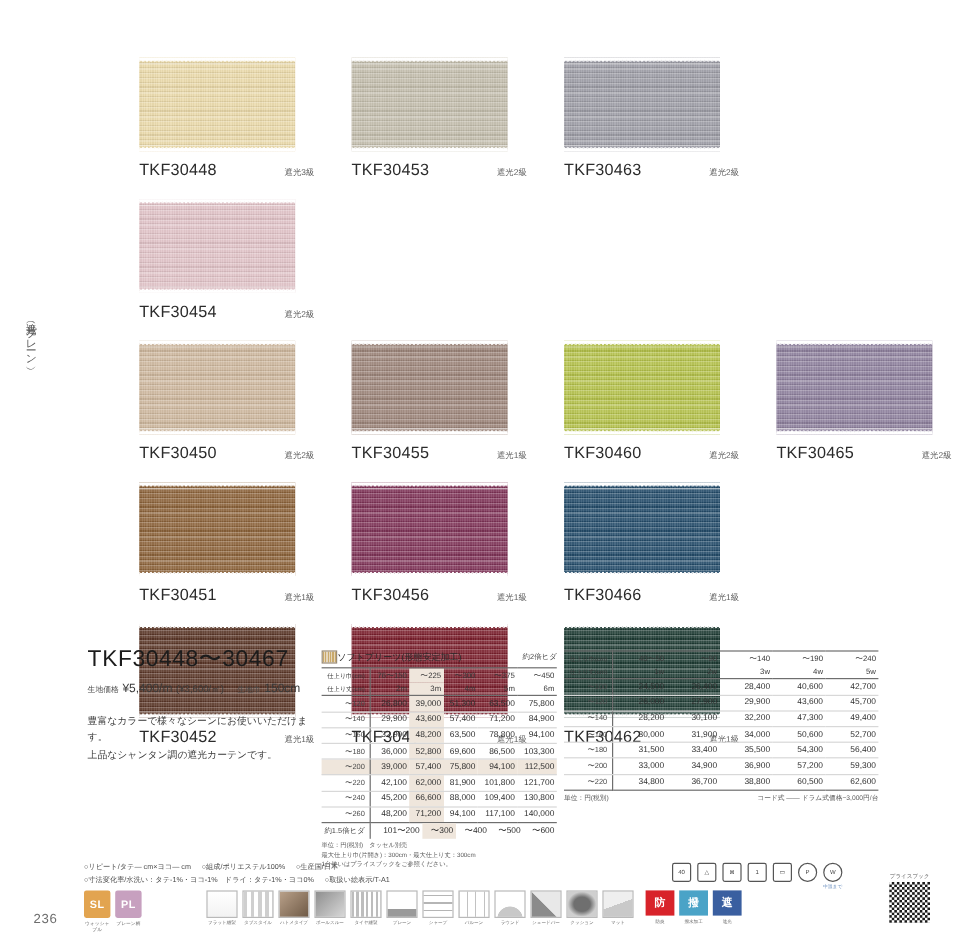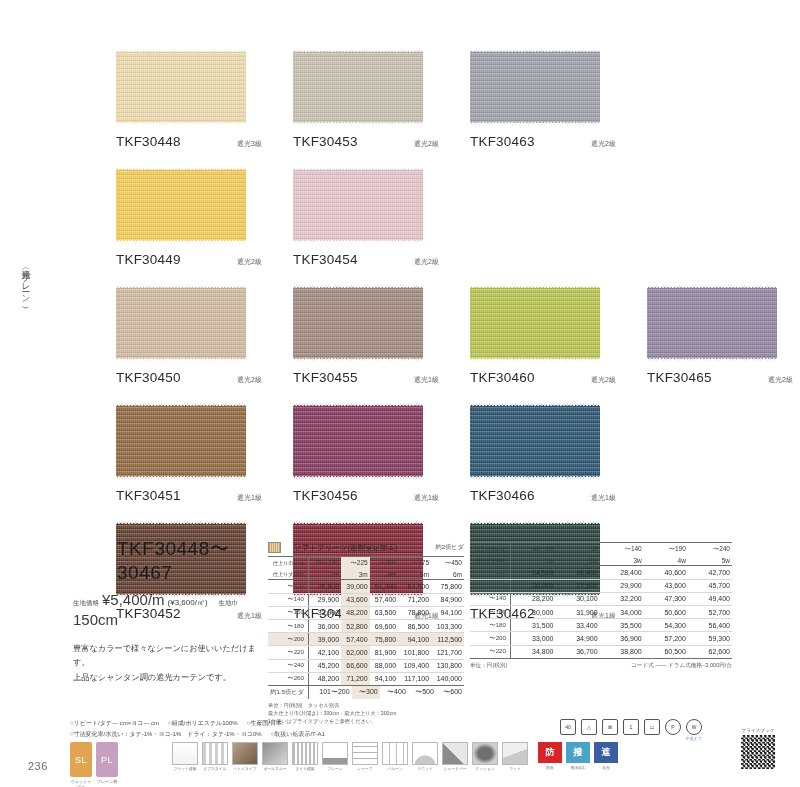--- a/index.html
+++ b/index.html
@@ -57,32 +57,32 @@
   .sw-label{
     display:flex;align-items:baseline;
     width:146px;margin-top:8px;
   }
   .sw-code{font-size:13.5px;letter-spacing:.2px;color:#2b2b2b;}
   .sw-grade{margin-left:auto;font-size:7px;color:#5d5d5d;letter-spacing:0;}
   .srow + .srow{margin-top:17px;}
 
   
   .title-block{position:absolute;left:73px;top:536px;width:185px;}
-  .title{font-size:19px;letter-spacing:.5px;color:#1c1c1c;margin-left:44px;}
+  .title{font-size:19px;letter-spacing:.5px;color:#1c1c1c;}
   .price-line{margin-top:7px;font-size:8px;color:#3a3a3a;display:flex;align-items:baseline;gap:3px;flex-wrap:wrap;}
   .price-line .lbl{font-size:6.5px;color:#4a4a4a;}
-  .price-line .big{font-size:15px;}
+  .price-line .big{font-size:10px;}
   .price-line .sm{font-size:8px;}
   .desc{margin-top:14px;font-size:8.2px;line-height:1.75;color:#3a3a3a;}
 
   
   .tbl-box{position:absolute;font-size:7px;color:#333;}
   #softpleats{left:268px;top:542px;width:196px;}
   #plainshade{left:470px;top:542px;width:262px;}
-  .tbl-head{display:flex;align-items:center;gap:13px;margin-bottom:3px;}
+  .tbl-head{display:flex;align-items:center;gap:0;margin-bottom:3px;}
   .tbl-head .icon{
     width:11px;height:9px;flex:none;border:1px solid #9a8b76;
     background:
       repeating-linear-gradient(90deg,#c9a96a 0 1px,#e5d6bd 1px 2px);
   }
   .tbl-head .icon.shade{
     border:1px solid #6f6f6f;
     background:linear-gradient(#fff 0 55%,#6d6d6d 55% 100%);
   }
   .tbl-head .tname{font-size:7.5px;color:#2b2b2b;}
@@ -115,21 +115,21 @@
   
   .spec{position:absolute;left:70px;top:718px;width:660px;}
   .spec-text{font-size:6px;line-height:1.85;color:#4a4a4a;}
   .spec-text .bullet{margin-right:9px;}
   .care-icons{position:absolute;right:98px;top:719px;display:flex;gap:5px;align-items:flex-start;}
   .care{width:14px;height:14px;border:1px solid #555;border-radius:2px;position:relative;font-size:5px;color:#444;display:flex;align-items:center;justify-content:center;}
   .care-lbl{position:absolute;right:98px;top:736px;font-size:4px;color:#6b8fbf;}
 
   .badges{position:absolute;left:70px;top:742px;display:flex;gap:4px;align-items:flex-start;}
   .badge{width:22px;}
-  .badge .bx{height:35px;border-radius:2px;display:flex;align-items:center;justify-content:center;font-size:9px;font-weight:normal;color:#fff;letter-spacing:.5px;}
+  .badge .bx{height:23px;border-radius:2px;display:flex;align-items:center;justify-content:center;font-size:9px;font-weight:bold;color:#fff;letter-spacing:.5px;}
   .badge .bl{margin-top:2px;font-size:4px;text-align:center;color:#6a6a6a;}
 
   .style-icons{position:absolute;left:172px;top:742px;display:flex;gap:4px;}
   .sti{width:26px;}
   .sti .box{height:21px;border:1px solid #b9b9b9;background:#fff;position:relative;overflow:hidden;}
   .sti .cap{margin-top:2px;font-size:3.8px;line-height:1.25;text-align:center;color:#6a6a6a;}
 
   .right-icons{position:absolute;left:538px;top:742px;display:flex;gap:4px;}
   .rti{width:24px;}
   .rti .box{height:21px;display:flex;align-items:center;justify-content:center;color:#fff;font-size:9px;font-weight:bold;}
@@ -178,31 +178,20 @@
             <div class="zig zig-top"></div>
             <div class="zig zig-bot"></div>
           </div>
           <div class="sw-label">
             <span class="sw-code">TKF30463</span>
             <span class="sw-grade">遮光2級</span>
           </div>
         </div>
       </div>
       <div class="srow">
-        <div class="cell">
-          <div class="sw-wrap">
-            <div class="sw" style="background-color:#f0c851"></div>
-            <div class="zig zig-top"></div>
-            <div class="zig zig-bot"></div>
-          </div>
-          <div class="sw-label">
-            <span class="sw-code">TKF30449</span>
-            <span class="sw-grade">遮光2級</span>
-          </div>
-        </div>
         <div class="cell">
           <div class="sw-wrap">
             <div class="sw" style="background-color:#e0c2c6"></div>
             <div class="zig zig-top"></div>
             <div class="zig zig-bot"></div>
           </div>
           <div class="sw-label">
             <span class="sw-code">TKF30454</span>
             <span class="sw-grade">遮光2級</span>
           </div>

